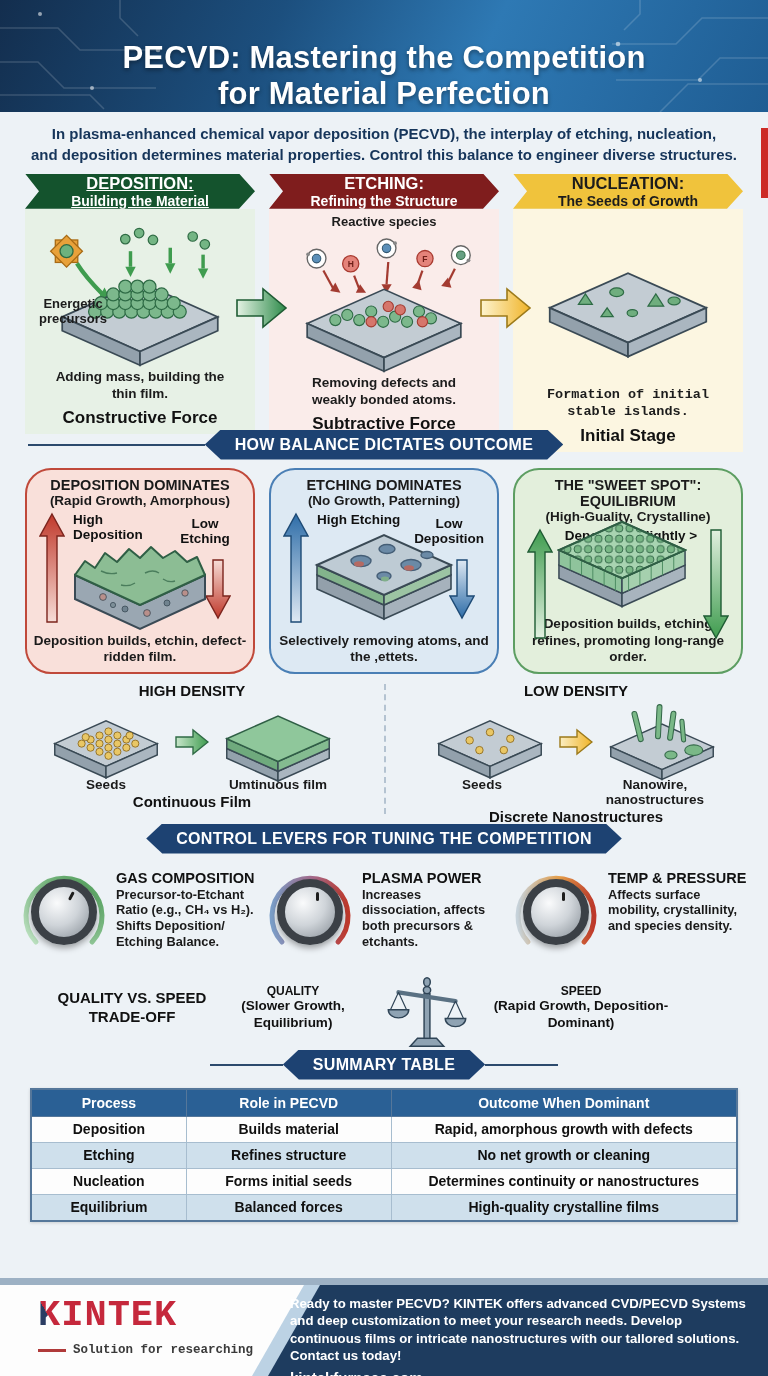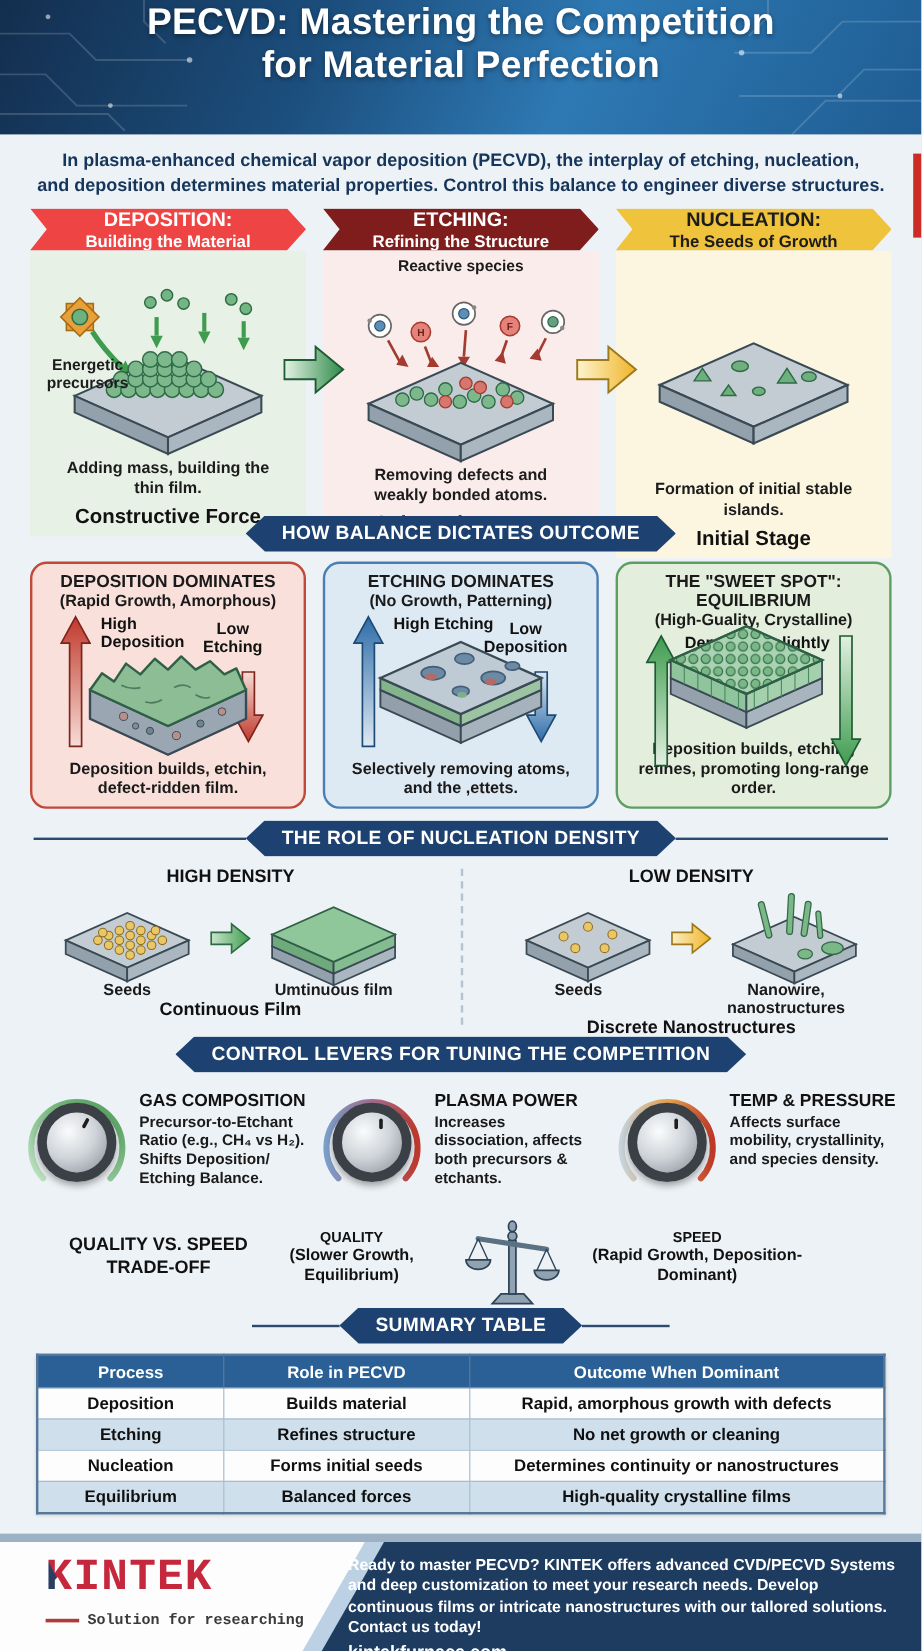--- a/index.html
+++ b/index.html
@@ -1,60 +1,60 @@
 <!DOCTYPE html>
 <html><head>
 <meta charset="utf-8">
 <style>
   * { margin:0; padding:0; box-sizing:border-box; }
   body { font-family:"Liberation Sans", sans-serif; background:#dfe7ee; }
   .page { position:relative; width:768px; height:1376px; background:#edf2f6; overflow:hidden; margin:0 auto; }
 
   
-  .header { position:relative; height:112px; background:linear-gradient(115deg,#132e4e 0%,#1c4f7e 35%,#2e79b4 62%,#1f5d93 100%); display:flex; flex-direction:column; align-items:center; justify-content:flex-start; overflow:hidden; }
+  .header { position:relative; height:112px; background:linear-gradient(115deg,#132e4e 0%,#1c4f7e 35%,#2e79b4 62%,#1f5d93 100%); display:flex; flex-direction:column; align-items:center; justify-content:flex-end; overflow:hidden; }
   .header h1 { color:#fff; font-size:31px; font-weight:800; line-height:1.16; text-align:center; letter-spacing:.2px; text-shadow:0 2px 4px rgba(0,0,0,.4); z-index:2; }
   .circuit { position:absolute; inset:0; z-index:1; }
 
   .red-edge { position:absolute; right:0; top:128px; width:7px; height:70px; background:#cc2b26; z-index:5; }
 
   
   .intro { padding:11px 26px 6px; text-align:center; color:#16355a; font-size:15px; font-weight:700; line-height:1.42; }
 
   
   .banner-row { display:flex; align-items:center; margin:3px 28px; }
   .banner-line { flex:1; height:2px; background:#2c4a6d; }
   .banner-hex { background:#1d4272; color:#fff; font-size:16px; font-weight:800; letter-spacing:.3px; padding:6px 30px; clip-path:polygon(16px 0,calc(100% - 16px) 0,100% 50%,calc(100% - 16px) 100%,16px 100%,0 50%); white-space:nowrap; }
 
   
   .forces-row { position:relative; height:248px; margin:2px 25px 0; display:flex; gap:14px; }
   .force-col { width:230px; display:flex; flex-direction:column; }
   .force-head { height:46px; display:flex; flex-direction:column; align-items:center; justify-content:center; clip-path:polygon(0 0,calc(100% - 16px) 0,100% 50%,calc(100% - 16px) 100%,0 100%,14px 50%); line-height:1.15; }
   .force-head .t1 { font-size:16.5px; font-weight:800; }
   .force-head .t2 { font-size:14px; font-weight:700; }
-  .fh-green { background:#ef4444; color:#fff; }
+  .fh-green { background:#14532d; color:#fff;text-decoration:underline; }
   .fh-red   { background:#7f1d1d; color:#fff; }
   .fh-yellow{ background:#f0c33c; color:#1c1c1c; }
-  .force-body { position:relative; flex:1; padding:17px 6px 6px; display:flex; flex-direction:column; align-items:center; }
+  .force-body { position:relative; flex:1; padding:4px 6px 6px; display:flex; flex-direction:column; align-items:center; }
   .fb-green  { background:#e7f1e6; }
   .fb-red    { background:#faecea; }
   .fb-yellow { background:#fcf6e1; }
   .force-illus { width:210px; height:140px; margin-top:14px; }
   .force-illus-3 { width:200px; height:120px; margin-top:34px; }
   .annot { position:absolute; font-size:13px; font-weight:700; color:#1c1c1c; text-align:center; line-height:1.15; }
   .annot-precursors { left:2px; top:88px; width:92px; }
   .annot-reactive { left:0; right:0; top:6px; }
   .force-caption { font-size:13.5px; font-weight:600; color:#1c1c1c; text-align:center; line-height:1.25; margin-top:2px; width:180px; }
   .force-label { font-size:17px; font-weight:800; color:#111; margin-top:6px; }
   .flow-arrow { position:absolute; top:112px; z-index:4; }
   .flow-arrow.a1 { left:211px; }
   .flow-arrow.a2 { left:455px; }
 
   
   .cards-row { margin:8px 25px 0; display:flex; gap:14px; height:206px; }
-  .bal-card { width:230px; border-radius:14px; border:2.5px solid; padding:7px 17px 6px; display:flex; flex-direction:column; }
+  .bal-card { width:230px; border-radius:26px; border:2.5px solid; padding:7px 6px 6px; display:flex; flex-direction:column; }
   .bc-red   { background:#f9e0da; border-color:#c0493a; }
   .bc-blue  { background:#dde9f3; border-color:#4a7fb5; }
   .bc-green { background:#e3efdc; border-color:#5d9e62; }
   .card-title { text-align:center; font-size:14.5px; font-weight:800; color:#1a1a1a; }
   .card-sub { text-align:center; font-size:13.5px; font-weight:700; color:#1a1a1a; }
   .card-mid { position:relative; flex:1; margin-top:2px; }
   .card-caption { text-align:center; font-size:13.5px; font-weight:700; color:#1a1a1a; line-height:1.22; margin-top:2px; }
   .arr-up-tall { position:absolute; left:6px; top:2px; }
   .arr-dn-tall { position:absolute; right:6px; top:2px; }
   .arr-dn-short { position:absolute; right:16px; top:48px; }
@@ -307,21 +307,21 @@
           <polygon points="205,66 115,106 115,122 205,82" fill="#aab6c0" stroke="#3a4a55" stroke-width="2"></polygon>
           <g fill="#6fae7e" stroke="#2e6b45" stroke-width="1.4">
             <polygon points="58,62 66,50 74,62"></polygon>
               <ellipse cx="102" cy="48" rx="8" ry="5"></ellipse>
               <polygon points="138,64 147,50 156,64"></polygon>
               <ellipse cx="168" cy="58" rx="7" ry="4.5"></ellipse>
               <ellipse cx="120" cy="72" rx="6" ry="4"></ellipse>
               <polygon points="84,76 91,66 98,76"></polygon>
           </g>
         </svg>
-        <div class="force-caption" style="margin-top:20px;">Formation of initial stable islands.</div>
+        <div class="force-caption" style="margin-top:20px;font-family:Liberation Mono, monospace;">Formation of initial stable islands.</div>
         <div class="force-label">Initial Stage</div>
       </div>
     </div>
 
     <svg class="flow-arrow a1" width="52" height="44" viewBox="0 0 52 44">
       <defs>
           <linearGradient id="fag" x1="0" y1="0" x2="1" y2="0">
             <stop offset="0" stop-color="#e4f2e4"></stop>
             <stop offset="1" stop-color="#2e8b4a"></stop>
           </linearGradient>
@@ -484,25 +484,20 @@
               <path d="M92,77.5 v16"></path>
           </g>
           <polygon points="18,50 85,20 152,50 85,80" fill="#a8d4b1" stroke="#2f5f45" stroke-width="2"></polygon>
           <polygon points="18,50 85,20 152,50 85,80" fill="url(#crys)" stroke="#2f5f45" stroke-width="2"></polygon>
         </svg>
       </div>
       <div class="card-caption">Deposition builds, etching refines, promoting long-range order.</div>
     </div>
   </div>
 
-  <div class="banner-row" style="margin-top:10px;">
-    <div class="banner-line"></div>
-    <div class="banner-hex">THE ROLE OF NUCLEATION DENSITY</div>
-    <div class="banner-line"></div>
-  </div>
 
   <div class="density-row">
     <div class="density-divider"></div>
 
     <div class="density-half">
       <div class="density-title">HIGH DENSITY</div>
       <div class="density-fig">
         <svg class="dslab" viewBox="0 0 150 100">
           <polygon points="12,52 75,24 138,52 75,80" fill="#c3ccd3" stroke="#3a4a55" stroke-width="1.8"></polygon>
           <polygon points="12,52 75,80 75,94 12,66" fill="#93a1ac" stroke="#3a4a55" stroke-width="1.8"></polygon>

